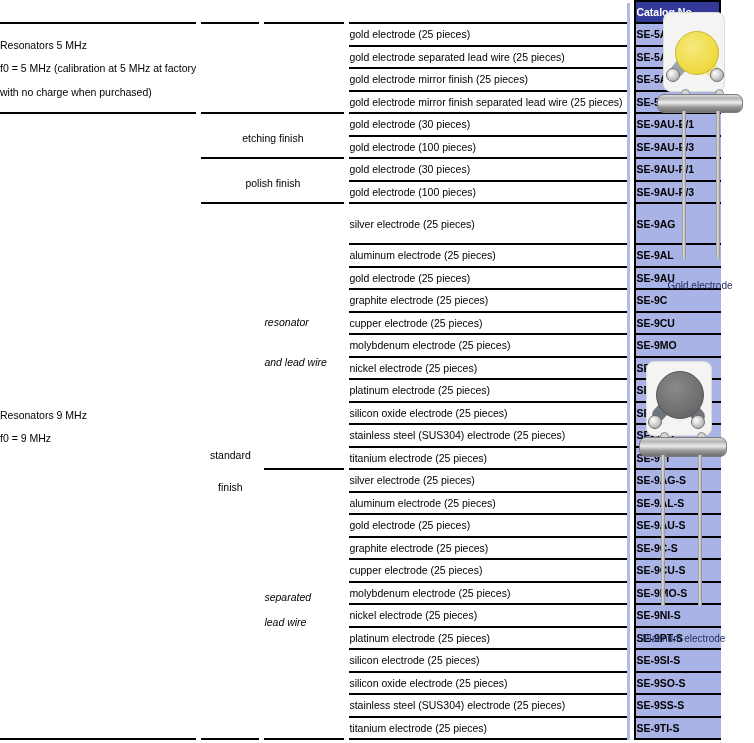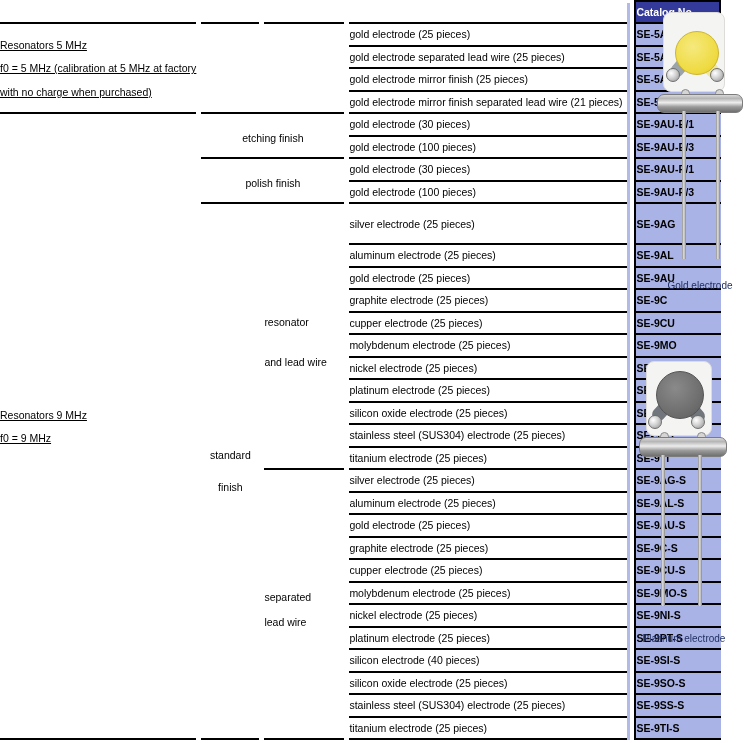--- a/index.html
+++ b/index.html
@@ -22,29 +22,29 @@
   td.d { padding-left:3px;margin-top:44px; }
   td.cat {
     background:#aab3e5; border-left:2px solid #000;
     font-weight:bold; font-size:12.5px; padding-left:3px;
   }
   th.cat-hdr {
     background:#333a99; color:#fff; border:2px solid #000;
     font-weight:bold; font-size:12.5px; text-align:left; padding-left:2px;
   }
   td.c1, td.c23s, td.c2, td.c3 { vertical-align:top; }
-  td.c1 { padding-left:3px;text-decoration:underline; }
+  td.c1 { padding-left:3px; }
   td.c1 div { line-height:22.5px; padding-top:1px; }
   td.c2 { padding-left:4px; }
   td.c2 div { line-height:13px; padding-top:0;text-align:center; }
   td.c2.single { padding-top:5px; }
   td.c2.multi  { padding-top:0; }
   td.c2.multi div + div { margin-top:19px; }
   td.c3 { padding-left:4px; }
-  td.c3 div { line-height:13px; }
+  td.c3 div { line-height:13px;font-style:italic; }
   td.c3.reso { padding-top:13px; }
   td.c3.reso div + div { margin-top:27px; }
   td.c3.sep  { padding-top:12px; }
   td.c3.sep div + div { margin-top:12px; }
   
   #rstrip { position:absolute; left:627px; top:3px; width:3px; height:737px; background:#b2bae7; }
 
   
   .fig { position:absolute; width:104px; }
   .fig .substrate {
@@ -124,21 +124,21 @@
     </tr>
     <tr class="r">
       <td class="d">gold electrode separated lead wire (25 pieces)</td>
       <td class="cat">SE-5AU-S</td>
     </tr>
     <tr class="r">
       <td class="d">gold electrode mirror finish (25 pieces)</td>
       <td class="cat">SE-5AU-M</td>
     </tr>
     <tr class="r">
-      <td class="d">gold electrode mirror finish separated lead wire (21 pieces)</td>
+      <td class="d">gold electrode mirror finish separated lead wire (25 pieces)</td>
       <td class="cat">SE-5AU-MS</td>
     </tr>
 
     <tr class="r">
       <td class="c1" rowspan="27">
         <div>Resonators 9 MHz</div>
         <div> f0 = 9 MHz</div>
       </td>
       <td class="c2 single" colspan="2" rowspan="2">
         <div>etching finish</div>
@@ -245,21 +245,21 @@
     </tr>
     <tr class="r">
       <td class="d">nickel electrode (25 pieces)</td>
       <td class="cat">SE-9NI-S</td>
     </tr>
     <tr class="r">
       <td class="d">platinum electrode (25 pieces)</td>
       <td class="cat">SE-9PT-S</td>
     </tr>
     <tr class="r">
-      <td class="d">silicon electrode (40 pieces)</td>
+      <td class="d">silicon electrode (25 pieces)</td>
       <td class="cat">SE-9SI-S</td>
     </tr>
     <tr class="r">
       <td class="d">silicon oxide electrode (25 pieces)</td>
       <td class="cat">SE-9SO-S</td>
     </tr>
     <tr class="r">
       <td class="d">stainless steel (SUS304) electrode (25 pieces)</td>
       <td class="cat">SE-9SS-S</td>
     </tr>

